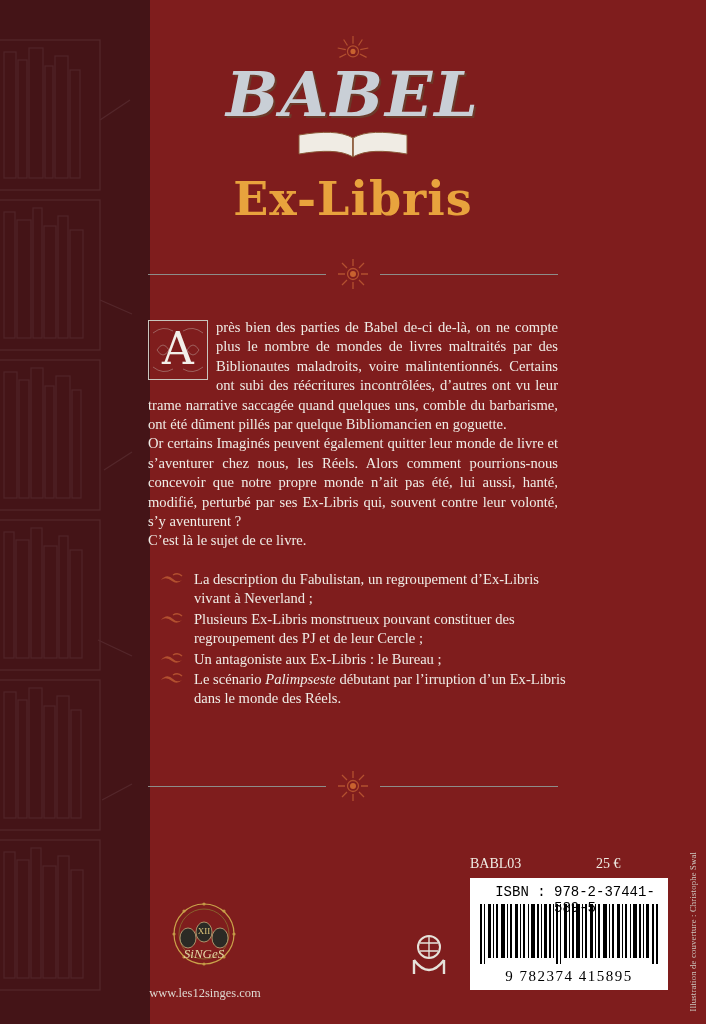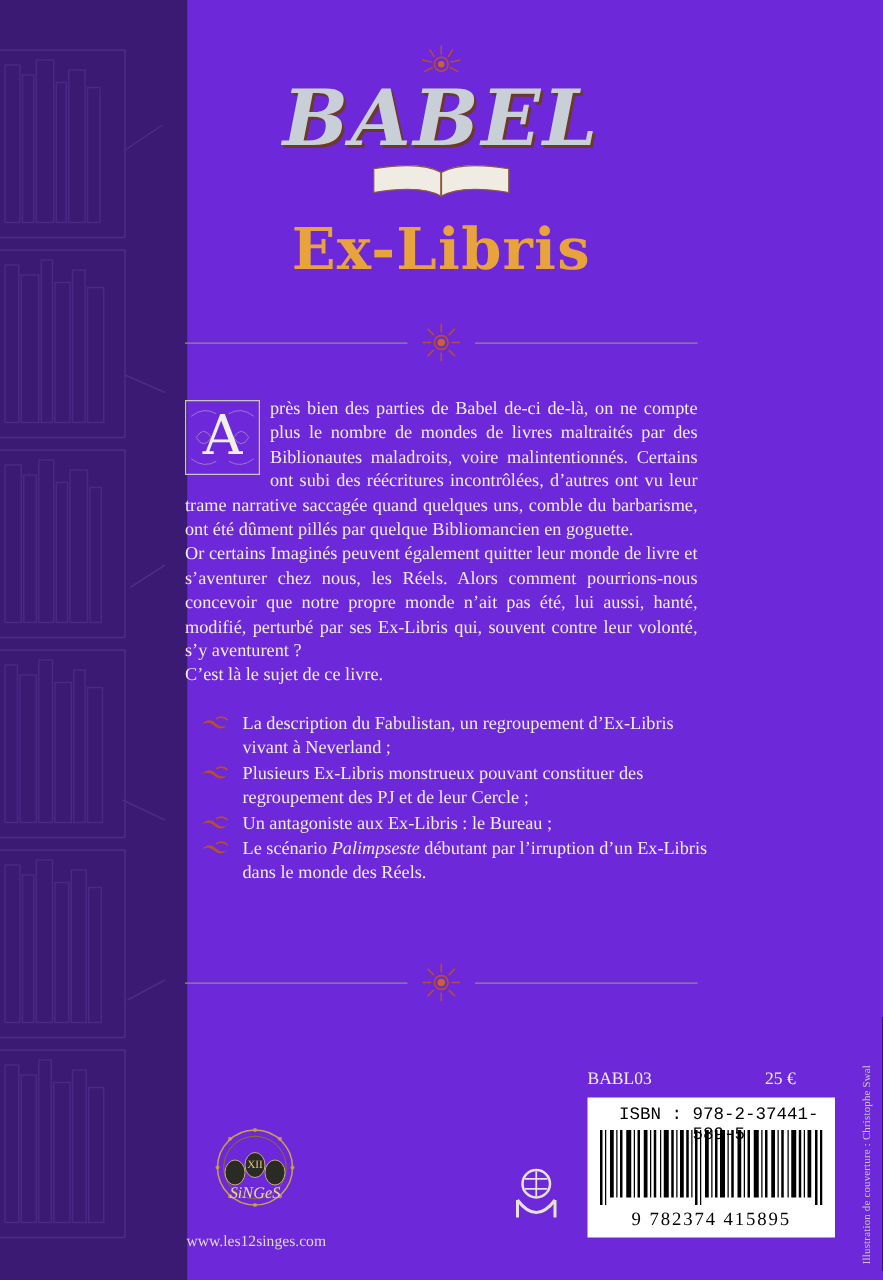--- a/index.html
+++ b/index.html
@@ -4,21 +4,21 @@
 <style>
   html, body {
     margin: 0;
     padding: 0;
     background: #0a0c10;
   }
   .page {
     position: relative;
     width: 706px;
     height: 1024px;
-    background: #6d28d9;
+    background: #7f1d1d;
     overflow: hidden;
     font-family: "Liberation Serif", serif;
     color: #e8e4dc;
   }
   
   .shelf-art {
     position: absolute;
     left: 0; top: 0;
     width: 150px;
     height: 1024px;
@@ -174,21 +174,21 @@
   
   .ref-code {
     position: absolute;
     left: 470px;
     top: 856px;
     font-size: 14px;
     color: #f0ece4;
   }
   .price {
     position: absolute;
-    left: 612px;
+    left: 596px;
     top: 856px;
     font-size: 14px;
     color: #f0ece4;
   }
   .barcode-box {
     position: absolute;
     left: 470px;
     top: 878px;
     width: 198px;
     height: 112px;

